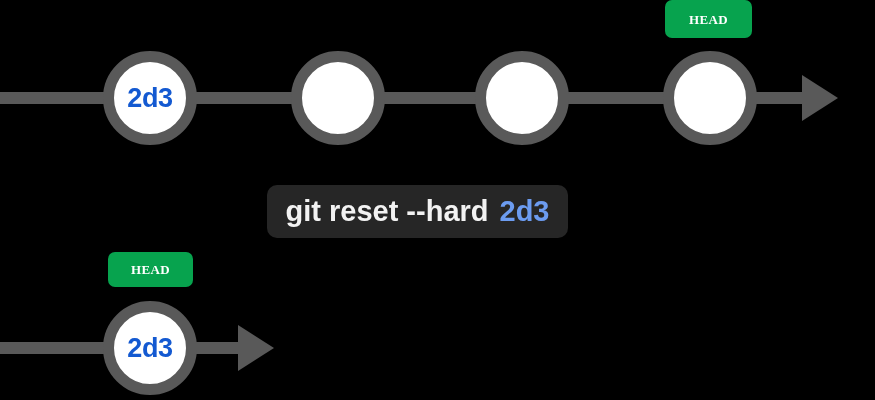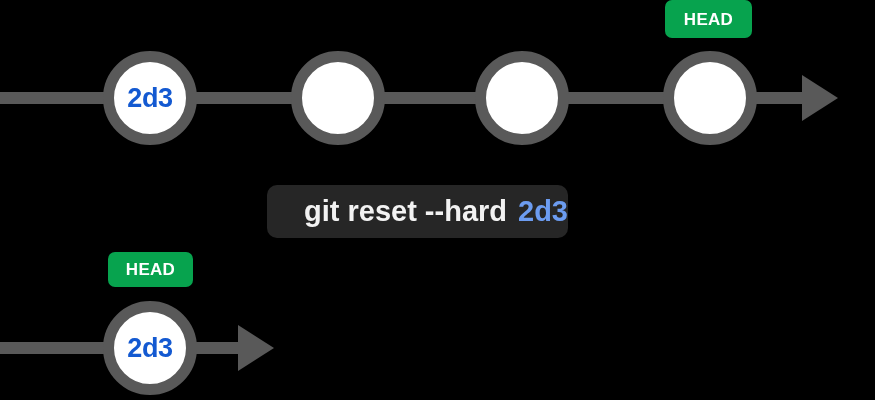--- a/index.html
+++ b/index.html
@@ -71,35 +71,36 @@
     position: absolute;
     background: #07a34e;
     border-radius: 7px;
     display: flex;
     align-items: center;
     justify-content: center;
     z-index: 8;
   }
   .head-badge-label {
     color: #ffffff;
-    font-size: 17px;
+    font-size: 13px;
     font-weight: bold;
     letter-spacing: 0.3px;
     line-height: 1;
     user-select: none;
+    font-family: Liberation Serif, serif;
   }
 
   
   .command-chip {
     position: absolute;
     background: #262626;
     border-radius: 10px;
     display: flex;
     align-items: center;
-    justify-content: flex-end;
+    justify-content: center;
     z-index: 9;
   }
   .command-text {
     font-size: 29px;
     font-weight: bold;
     line-height: 1;
     white-space: nowrap;
     user-select: none;
   }
   .cmd-main { color: #f2f2f2; }

